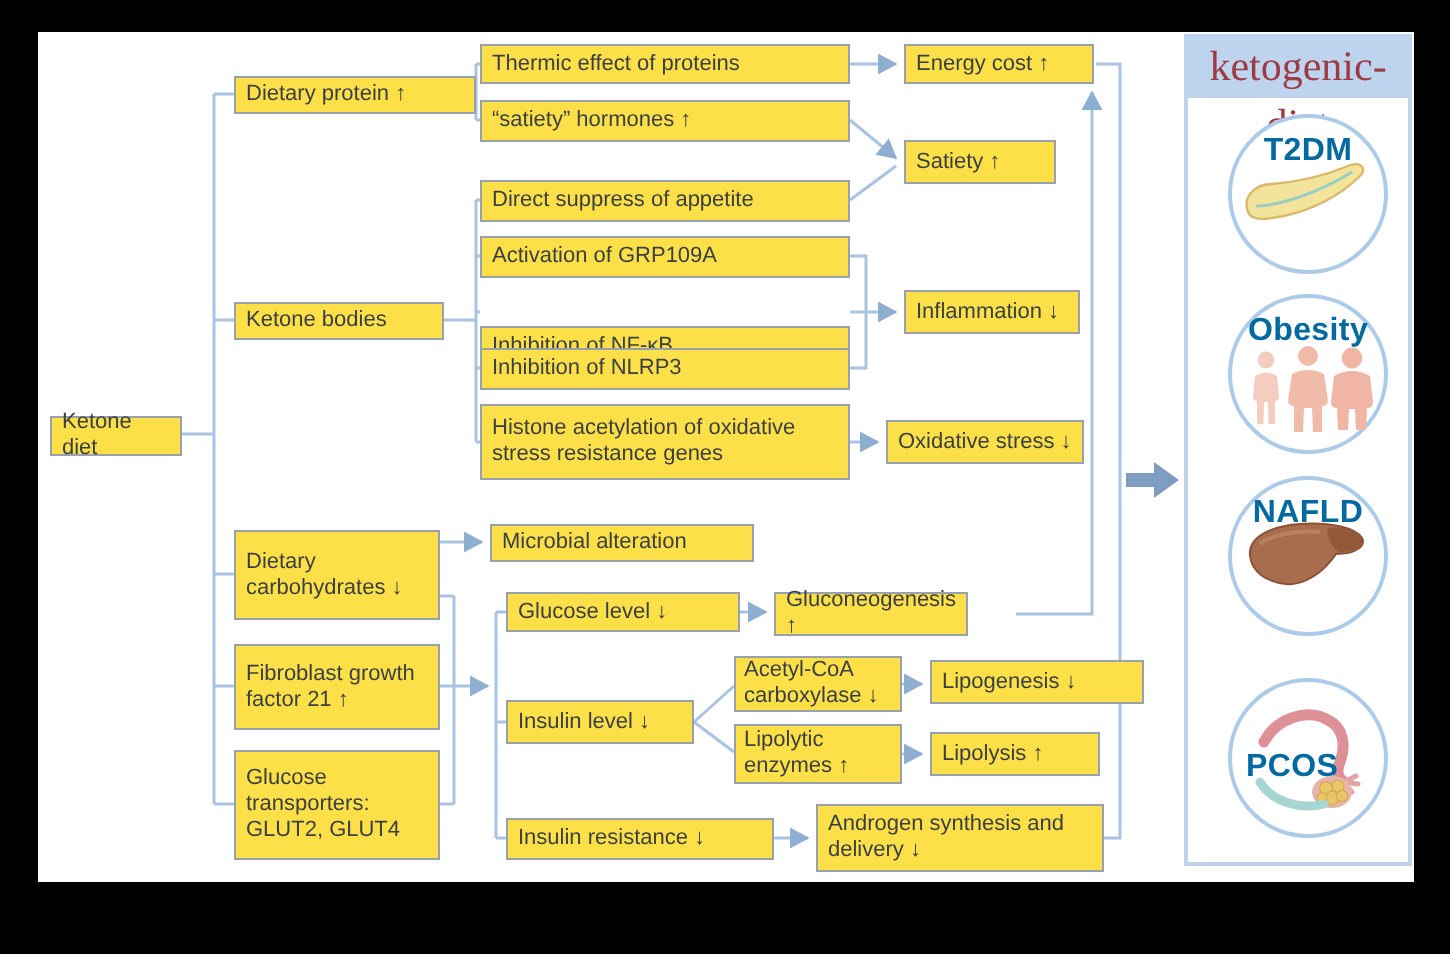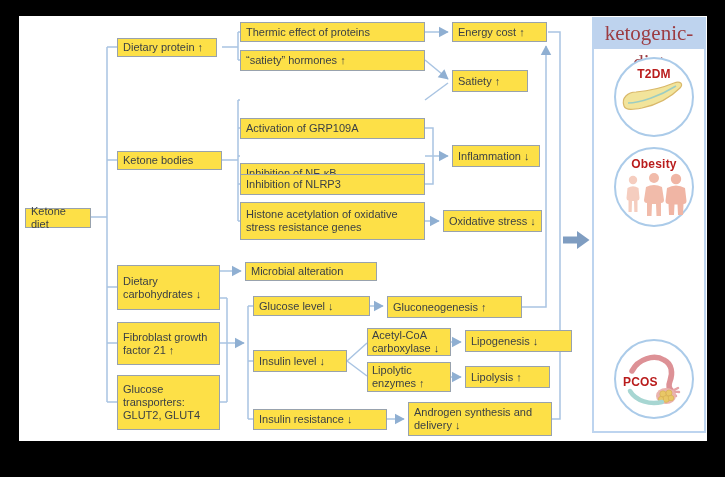--- a/index.html
+++ b/index.html
@@ -11,22 +11,22 @@
         color:#3a3f45;font-size:11px;line-height:13px;display:flex;align-items:center;
         padding:1px 5px;white-space:normal;}
   .panel{position:absolute;left:573px;top:1px;width:114px;height:416px;box-sizing:border-box;
          border:2px solid #bdd4ef;background:#fff;}
   .panel-header{position:absolute;left:0;top:0;width:110px;height:30px;background:#bed3ee;
         color:#9c3c42;font-family:"Liberation Serif",serif;font-size:21px;line-height:29px;
         text-align:center;}
   .disease{position:absolute;width:76px;height:76px;border:2px solid #abcbe9;border-radius:50%;
         background:#fff;}
   .disease svg{position:absolute;left:0;top:0;}
-  .dlabel{position:absolute;left:0;top:8px;width:76px;text-align:center;color:#b91c1c;
-        font-size:12px;font-weight:600;letter-spacing:.2px;}
+  .dlabel{position:absolute;left:0;top:8px;width:76px;text-align:center;color:#0369a1;
+        font-size:16px;font-weight:600;letter-spacing:.2px;}
   .dlabel.side{left:7px;top:34px;width:auto;text-align:center;}
   .d-t2dm{left:595px;top:41px;}
   .d-obesity{left:595px;top:131px;}
   .d-nafld{left:595px;top:222px;}
   .d-pcos{left:595px;top:323px;}
 </style>
 </head>
 <body>
 
 <div class="frame">
@@ -74,40 +74,41 @@
 
         <path d="M489,291 H527 V30" marker-end="url(#arr)"></path>
 
         <path d="M533,403 H541 V16 H529"></path>
       </g>
 
       <path d="M544,220.5 L558,220.5 L558,215 L570.5,224 L558,233 L558,227.5 L544,227.5 Z" fill="#7f9dc1"></path>
     </svg>
 
     <div class="node" style="left:6px;top:192px;width:66px;height:20px">Ketone diet</div>
-    <div class="node" style="left:98px;top:22px;width:100px;height:19px">Dietary protein ↑</div>
+    <div class="node" style="left:98px;top:22px;width:121px;height:19px">Dietary protein ↑</div>
     <div class="node" style="left:98px;top:135px;width:105px;height:19px">Ketone bodies</div>
     <div class="node" style="left:98px;top:249px;width:103px;height:45px">Dietary carbohydrates ↓</div>
     <div class="node" style="left:98px;top:306px;width:103px;height:43px">Fibroblast growth factor 21 ↑</div>
     <div class="node" style="left:98px;top:359px;width:103px;height:55px">Glucose transporters: GLUT2, GLUT4</div>
     <div class="node" style="left:221px;top:6px;width:185px;height:20px">Thermic effect of proteins</div>
     <div class="node" style="left:221px;top:34px;width:185px;height:21px">“satiety” hormones ↑</div>
+    <div class="node" style="left:221px;top:74px;width:185px;height:21px">Direct suppress of appetite</div>
     <div class="node" style="left:221px;top:102px;width:185px;height:21px">Activation of GRP109A</div>
     <div class="node" style="left:221px;top:147px;width:185px;height:21px">Inhibition of NF-κB</div>
     <div class="node" style="left:221px;top:158px;width:185px;height:21px">Inhibition of NLRP3</div>
     <div class="node" style="left:221px;top:186px;width:185px;height:38px">Histone acetylation of oxidative stress resistance genes</div>
     <div class="node" style="left:226px;top:246px;width:132px;height:19px">Microbial alteration</div>
     <div class="node" style="left:234px;top:280px;width:117px;height:20px">Glucose level ↓</div>
     <div class="node" style="left:234px;top:334px;width:94px;height:22px">Insulin level ↓</div>
     <div class="node" style="left:234px;top:393px;width:134px;height:21px">Insulin resistance ↓</div>
     <div class="node" style="left:433px;top:6px;width:95px;height:20px">Energy cost ↑</div>
     <div class="node" style="left:433px;top:54px;width:76px;height:22px">Satiety ↑</div>
     <div class="node" style="left:433px;top:129px;width:88px;height:22px">Inflammation ↓</div>
     <div class="node" style="left:424px;top:194px;width:99px;height:22px">Oxidative stress ↓</div>
-    <div class="node" style="left:368px;top:280px;width:135px;height:22px">Gluconeogenesis ↑</div>
+    <div class="node" style="left:368px;top:280px;width:97px;height:22px">Gluconeogenesis ↑</div>
     <div class="node" style="left:348px;top:312px;width:84px;height:28px;padding:1px 4px">Acetyl-CoA carboxylase ↓</div>
     <div class="node" style="left:446px;top:314px;width:107px;height:22px">Lipogenesis ↓</div>
     <div class="node" style="left:348px;top:346px;width:84px;height:30px;padding:1px 4px">Lipolytic enzymes ↑</div>
     <div class="node" style="left:446px;top:350px;width:85px;height:22px">Lipolysis ↑</div>
     <div class="node" style="left:389px;top:386px;width:144px;height:34px">Androgen synthesis and delivery ↓</div>
 
     <div class="panel">
       <div class="panel-header">ketogenic-diet</div>
     </div>
 
@@ -130,20 +131,28 @@
           <path d="M30,38 Q38,34 46,38 L48,51 Q48,54 45,54 L45,67 L40.5,67 L40,55 L36,55 L35.5,67 L31,67 L31,54 Q28,54 28,51 Z"></path>
         </g>
         <g fill="#f0b5a4">
           <circle cx="60" cy="30" r="5.2"></circle>
           <path d="M51,39 Q60,34 69,39 L70.5,52 Q70.5,55 67.5,55 L67,66 L62,66 L61.5,55.5 L58.5,55.5 L58,66 L53,66 L52.5,55 Q49.5,55 49.5,52 Z"></path>
         </g>
       </svg>
       <span class="dlabel">Obesity</span>
     </div>
 
+    <div class="disease d-nafld">
+      <svg width="76" height="76" viewBox="0 0 76 76">
+        <path d="M9,38 C8,28 20,23 34,22 C50,21 62,24 65,29 C67,33 62,37 52,37 C46,46 36,53 27,52 C17,51 10,46 9,38 Z" fill="#a86d4d" stroke="#8c5136" stroke-width="1"></path>
+        <path d="M48,24 C58,23 64,26 65,29 C66,33 61,36 53,36 C49,32 47,27 48,24 Z" fill="#925939"></path>
+        <path d="M14,32 C20,27 34,25 44,26" stroke="#c08a66" stroke-width="2" fill="none" opacity="0.7"></path>
+      </svg>
+      <span class="dlabel">NAFLD</span>
+    </div>
 
     <div class="disease d-pcos">
       <svg width="76" height="76" viewBox="0 0 76 76">
         <path d="M16,30 C22,18 38,13 48,19 C56,23 57,32 54,40 C52,45 53,48 56,50" stroke="#dd9196" stroke-width="5.5" fill="none" stroke-linecap="round"></path>
         <path d="M56,50 l6,-3 M56,50 l7,1 M56,50 l4,5" stroke="#e5a3a6" stroke-width="2.5" stroke-linecap="round"></path>
         <ellipse cx="50" cy="55" rx="10" ry="8" fill="#eab3ae"></ellipse>
         <g fill="#e9c766" stroke="#d4ac4e" stroke-width="0.6">
           <circle cx="47" cy="53" r="3.2"></circle>
             <circle cx="53" cy="52" r="3"></circle>
           <circle cx="50" cy="58" r="3.4"></circle>

